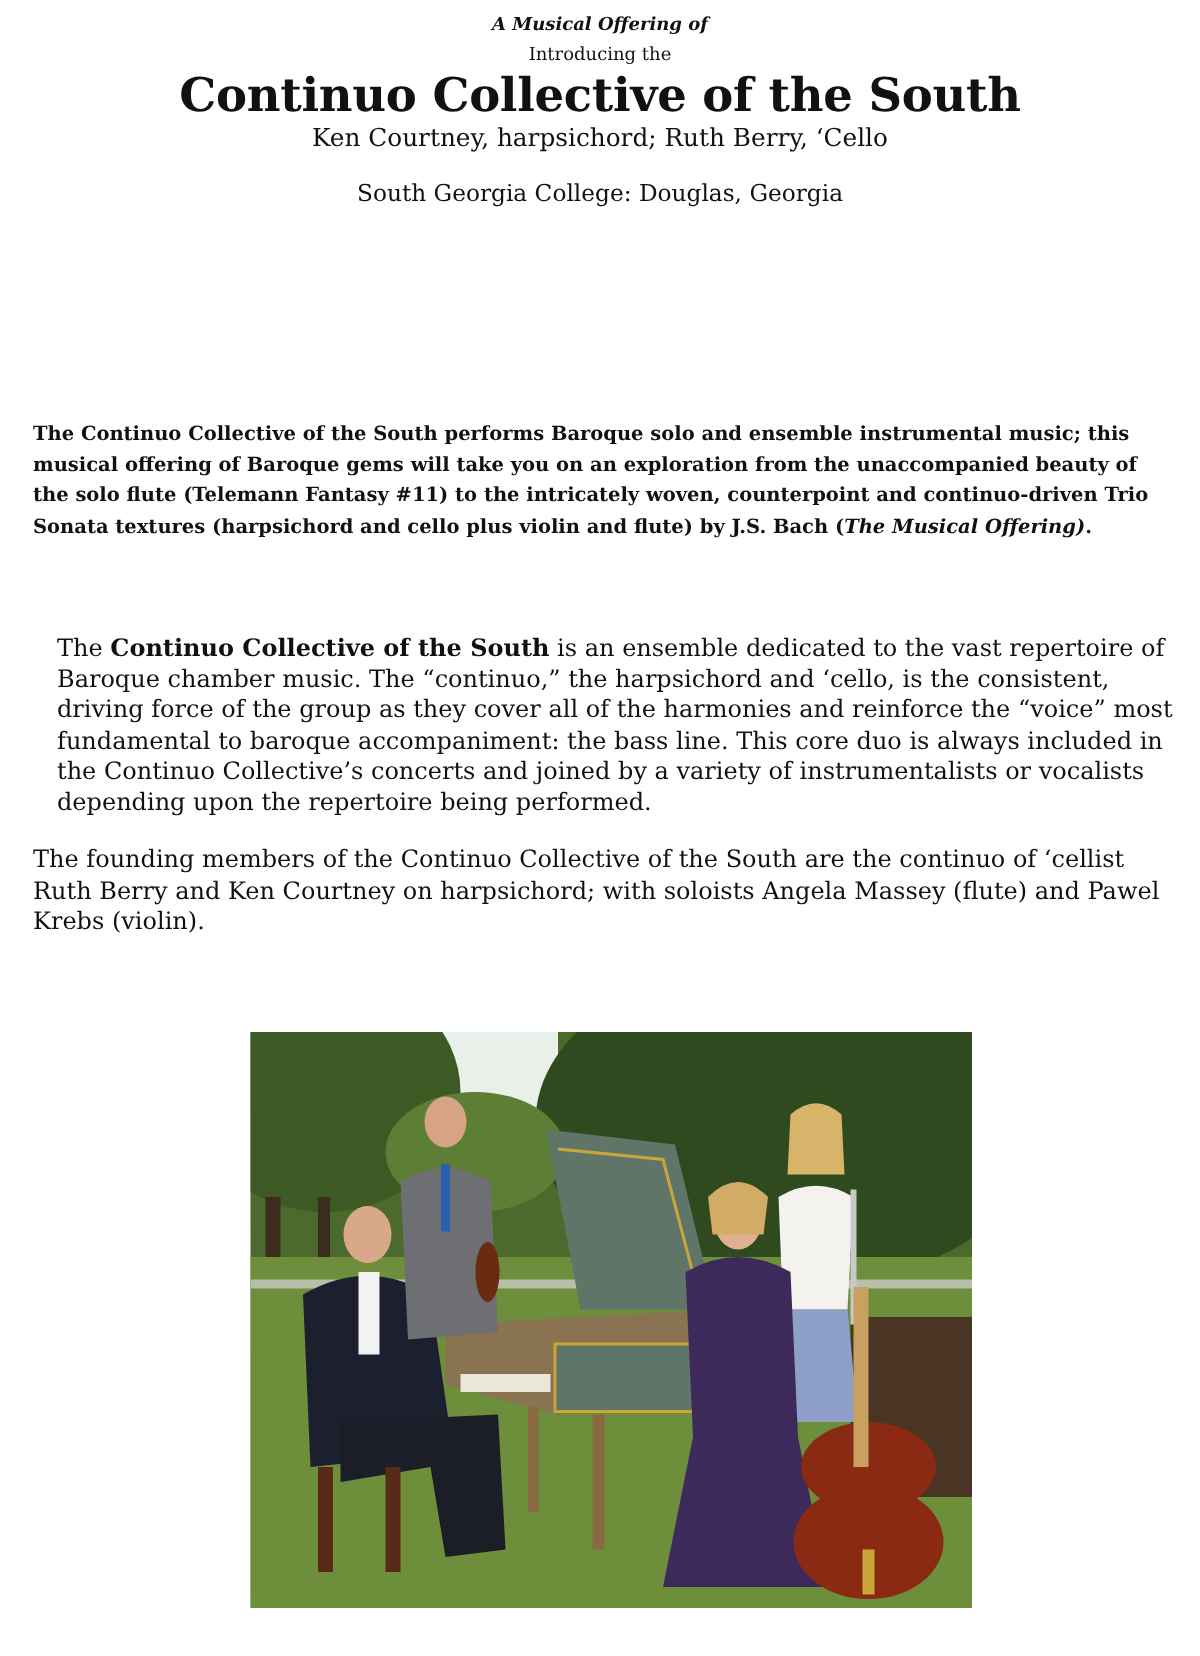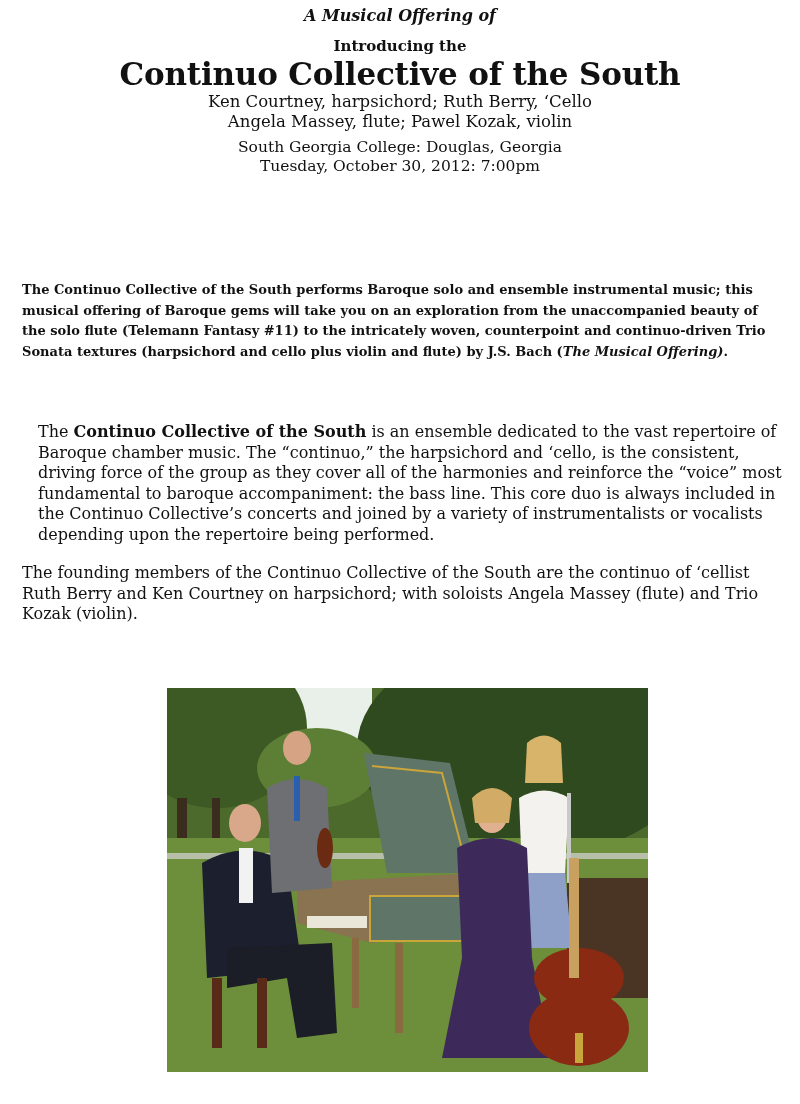--- a/index.html
+++ b/index.html
@@ -2,25 +2,25 @@
 <html><head>
 <meta charset="utf-8">
 <style>
   html, body { margin: 0; padding: 0; background: #ffffff; }
   body {
     width: 800px; height: 1104px; position: relative; overflow: hidden;
     font-family: "DejaVu Serif", "Liberation Serif", serif; color: #111;
   }
   .header { position: absolute; left: 0; top: 6px; width: 800px; text-align: center; }
   .h-title { font-weight: bold; font-size: 21px; line-height: 24px; }
-  .h-sub { font-weight: bold; font-style: italic; font-size: 16px; line-height: 20px; }
-  .h-intro { font-weight: bold; font-size: 15px; line-height: 20px; margin-top: 10px; }
+  .h-sub { font-weight: bold; font-style: italic; font-size: 12px; line-height: 20px; }
+  .h-intro { font-weight: normal; font-size: 12px; line-height: 20px; }
   .h-ensemble { font-weight: bold; font-size: 31px; line-height: 36px; letter-spacing: -0.2px; }
   .h-members { font-weight: normal; font-size: 16.5px; line-height: 20px; }
-  .venue { margin-top: 6px; font-size: 15.5px; line-height: 19px; }
+  .venue { margin-top: 18px; font-size: 15.5px; line-height: 19px; }
 
   .para { position: absolute; left: 22px; width: 760px; font-size: 16px; line-height: 20.5px; }
   .p1 { top: 280px; font-weight: bold; font-size: 13px; }
   .p2 { top: 422px; margin-left: 16px; }
   .p3 { top: 563px; }
   .p1 .it { font-style: italic; }
 
   .photo {
     position: absolute; left: 167px; top: 688px; width: 481px; height: 384px; overflow: hidden;
     background: linear-gradient(180deg, #3f5a2a 0%, #52702f 30%, #6b8a3a 55%, #6d8d3b 100%);
@@ -28,32 +28,30 @@
   .photo svg { display: block; }
 </style>
 </head>
 <body>
 
 <div class="header">
   <div class="h-sub">A Musical Offering of</div>
   <div class="h-intro">Introducing the</div>
   <div class="h-ensemble">Continuo Collective of the South</div>
   <div class="h-members">Ken Courtney, harpsichord; Ruth Berry, ‘Cello</div>
-  <div class="h-members">Angela Massey, flute; Pawel Kozak, violin</div>
   <div class="venue">
     <div>South Georgia College:  Douglas, Georgia</div>
-    <div>Tuesday, October 30, 2012:  7:00pm</div>
   </div>
 </div>
 
 <div class="para p1"><span>The Continuo Collective of the South performs Baroque solo and ensemble instrumental music; this musical offering of Baroque gems  will take you on an exploration from the unaccompanied beauty of the solo flute (Telemann Fantasy #11) to the intricately woven, counterpoint and continuo-driven Trio Sonata textures (harpsichord and cello plus violin and flute)  by J.S.  Bach (</span><span class="it">The Musical Offering)</span><span>.</span></div>
 
 <div class="para p2"><span>The </span><b>Continuo Collective of the South</b><span> is an ensemble dedicated to the vast repertoire of Baroque chamber music. The “continuo,” the harpsichord and ‘cello, is the consistent, driving force of the group as they cover all of the harmonies and reinforce the “voice” most fundamental to baroque accompaniment: the bass line. This core duo is always included in the Continuo Collective’s concerts and joined by a variety of instrumentalists or vocalists depending upon the repertoire being performed.</span></div>
 
-<div class="para p3"><span>The founding members of the Continuo Collective of the South are the continuo of ‘cellist Ruth Berry and Ken Courtney on harpsichord; with soloists Angela Massey (flute) and Trio Kozak (violin).</span></div>
+<div class="para p3"><span>The founding members of the Continuo Collective of the South are the continuo of ‘cellist Ruth Berry and Ken Courtney on harpsichord; with soloists Angela Massey (flute) and Pawel Krebs (violin).</span></div>
 
 <div class="photo" role="img" aria-label="Group photo of four musicians outdoors on a lawn under trees, posed with a green harpsichord, a violin, a cello and a flute">
   <svg width="481" height="384" viewBox="0 0 481 384" xmlns="http://www.w3.org/2000/svg">
 
     <rect x="0" y="0" width="481" height="384" fill="#4c6a2c"></rect>
     <rect x="95" y="0" width="110" height="70" fill="#e9efe9"></rect>
     <ellipse cx="50" cy="40" rx="90" ry="80" fill="#3d5a24"></ellipse>
     <ellipse cx="360" cy="60" rx="170" ry="110" fill="#2f4a1e"></ellipse>
     <ellipse cx="150" cy="80" rx="60" ry="40" fill="#5d7f35"></ellipse>
 

